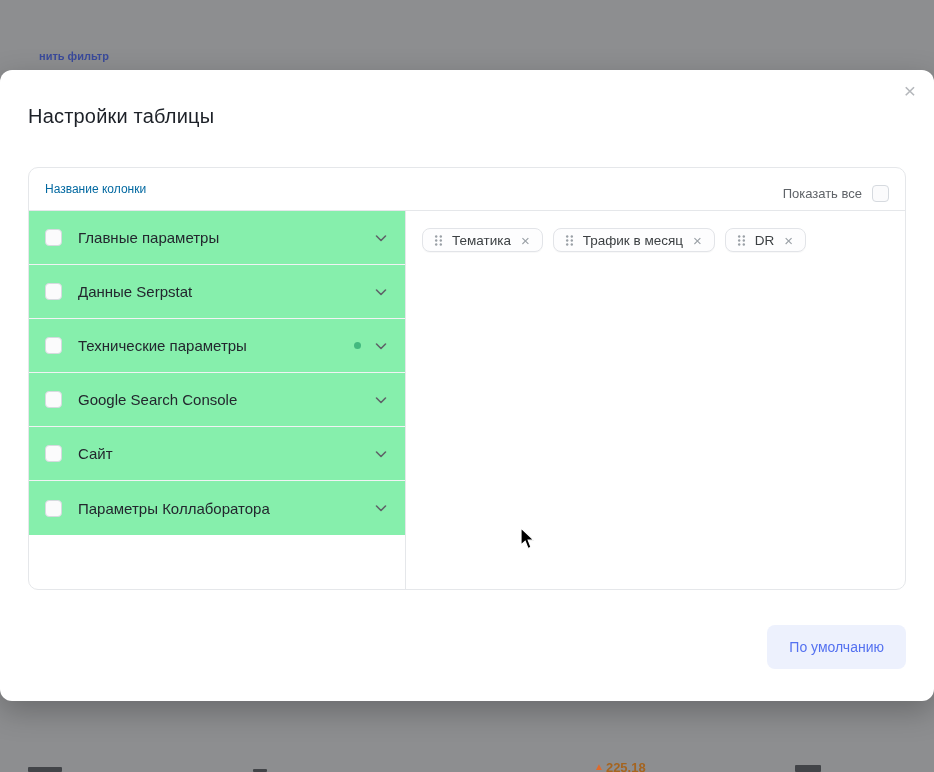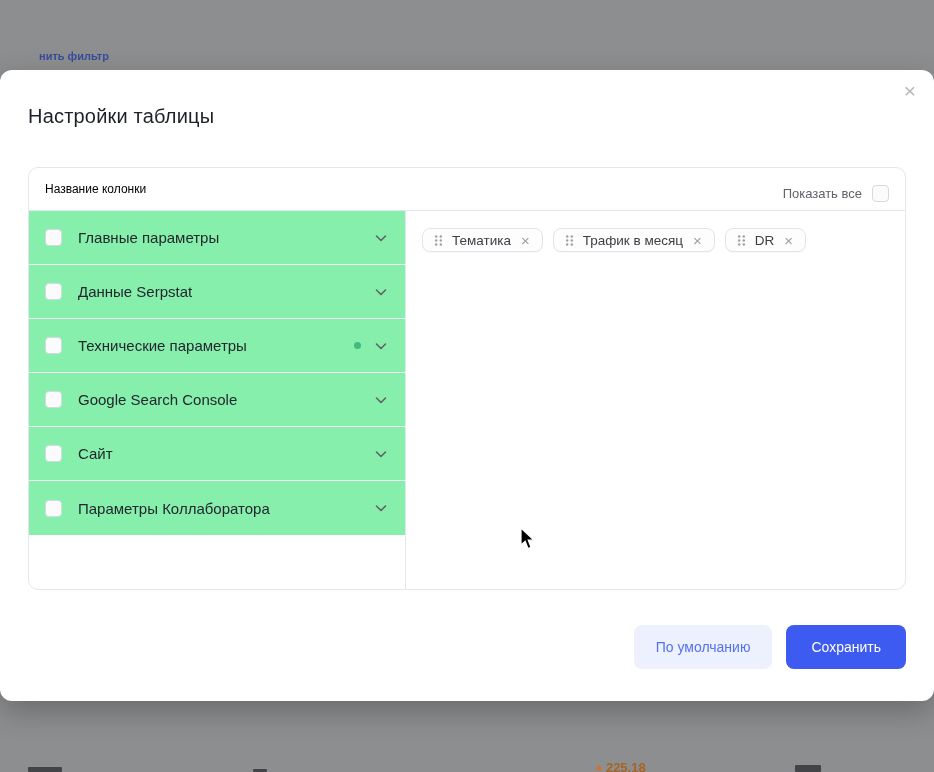--- a/index.html
+++ b/index.html
@@ -49,21 +49,21 @@
   
   .panel {
     position:absolute; left:28px; top:97px; width:878px; height:423px;
     border:1px solid #e5e7ea; border-radius:10px; overflow:hidden; background:#fff;
   }
   .panel-header {
     height:43px; border-bottom:1px solid #e5e7ea;
     display:flex; align-items:center; justify-content:space-between;
     padding:0 16px;
   }
-  .panel-header-left { font-size:12px; color:#000000; }
+  .panel-header-left { font-size:12px; color:#0369a1; }
   .show-all { display:flex; align-items:center; gap:10px; cursor:pointer;margin-top:9px; }
   .show-all-label { font-size:13px; color:#5f6368; }
   .checkbox {
     width:17px; height:17px; border:1px solid #d6dadf; border-radius:4px;
     background:#fbfbfc; flex:none; display:inline-block;
   }
 
   .panel-body { display:flex; height:378px; }
 
   
@@ -242,20 +242,19 @@
           <span class="chip-close">×</span>
         </span>
 
       </div>
 
     </div>
   </div>
 
   <div class="footer">
     <button class="btn btn-default">По умолчанию</button>
-    <button class="btn btn-save">Сохранить</button>
   </div>
 
 </div>
 
 <svg class="cursor" viewBox="0 0 16 23">
   <path d="M1,1 L1,18 L5.2,14.2 L8,21.5 L11,20.2 L8.2,13.2 L14,13.2 Z" fill="#000000" stroke="#ffffff" stroke-width="1.2"></path>
 </svg>
 
 </body></html>

